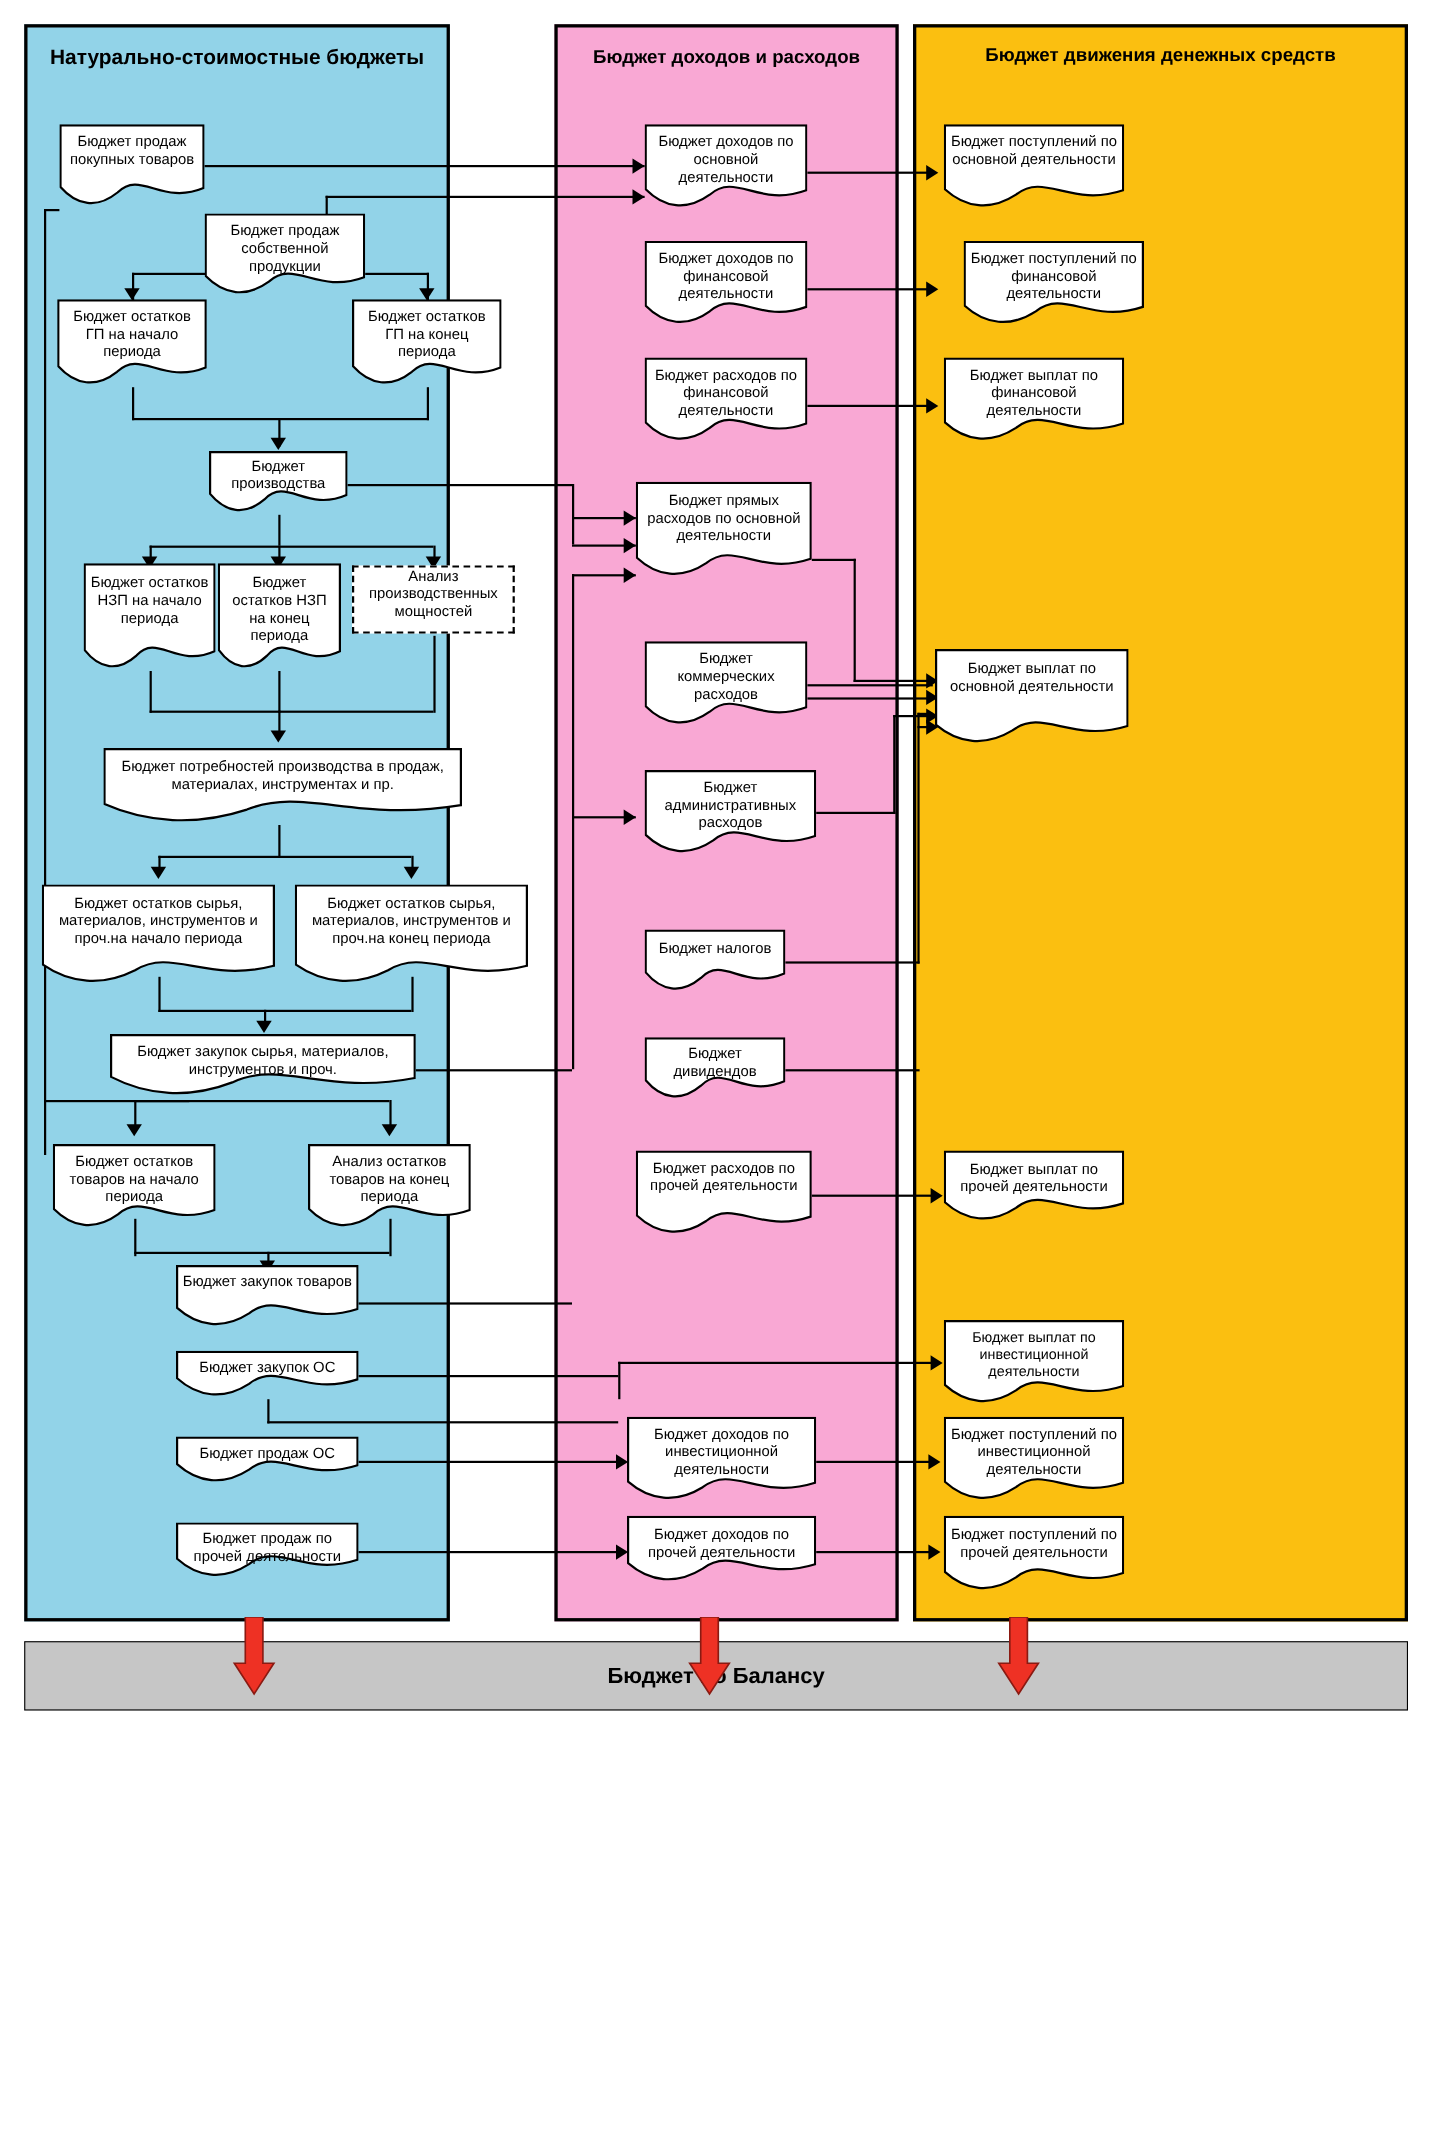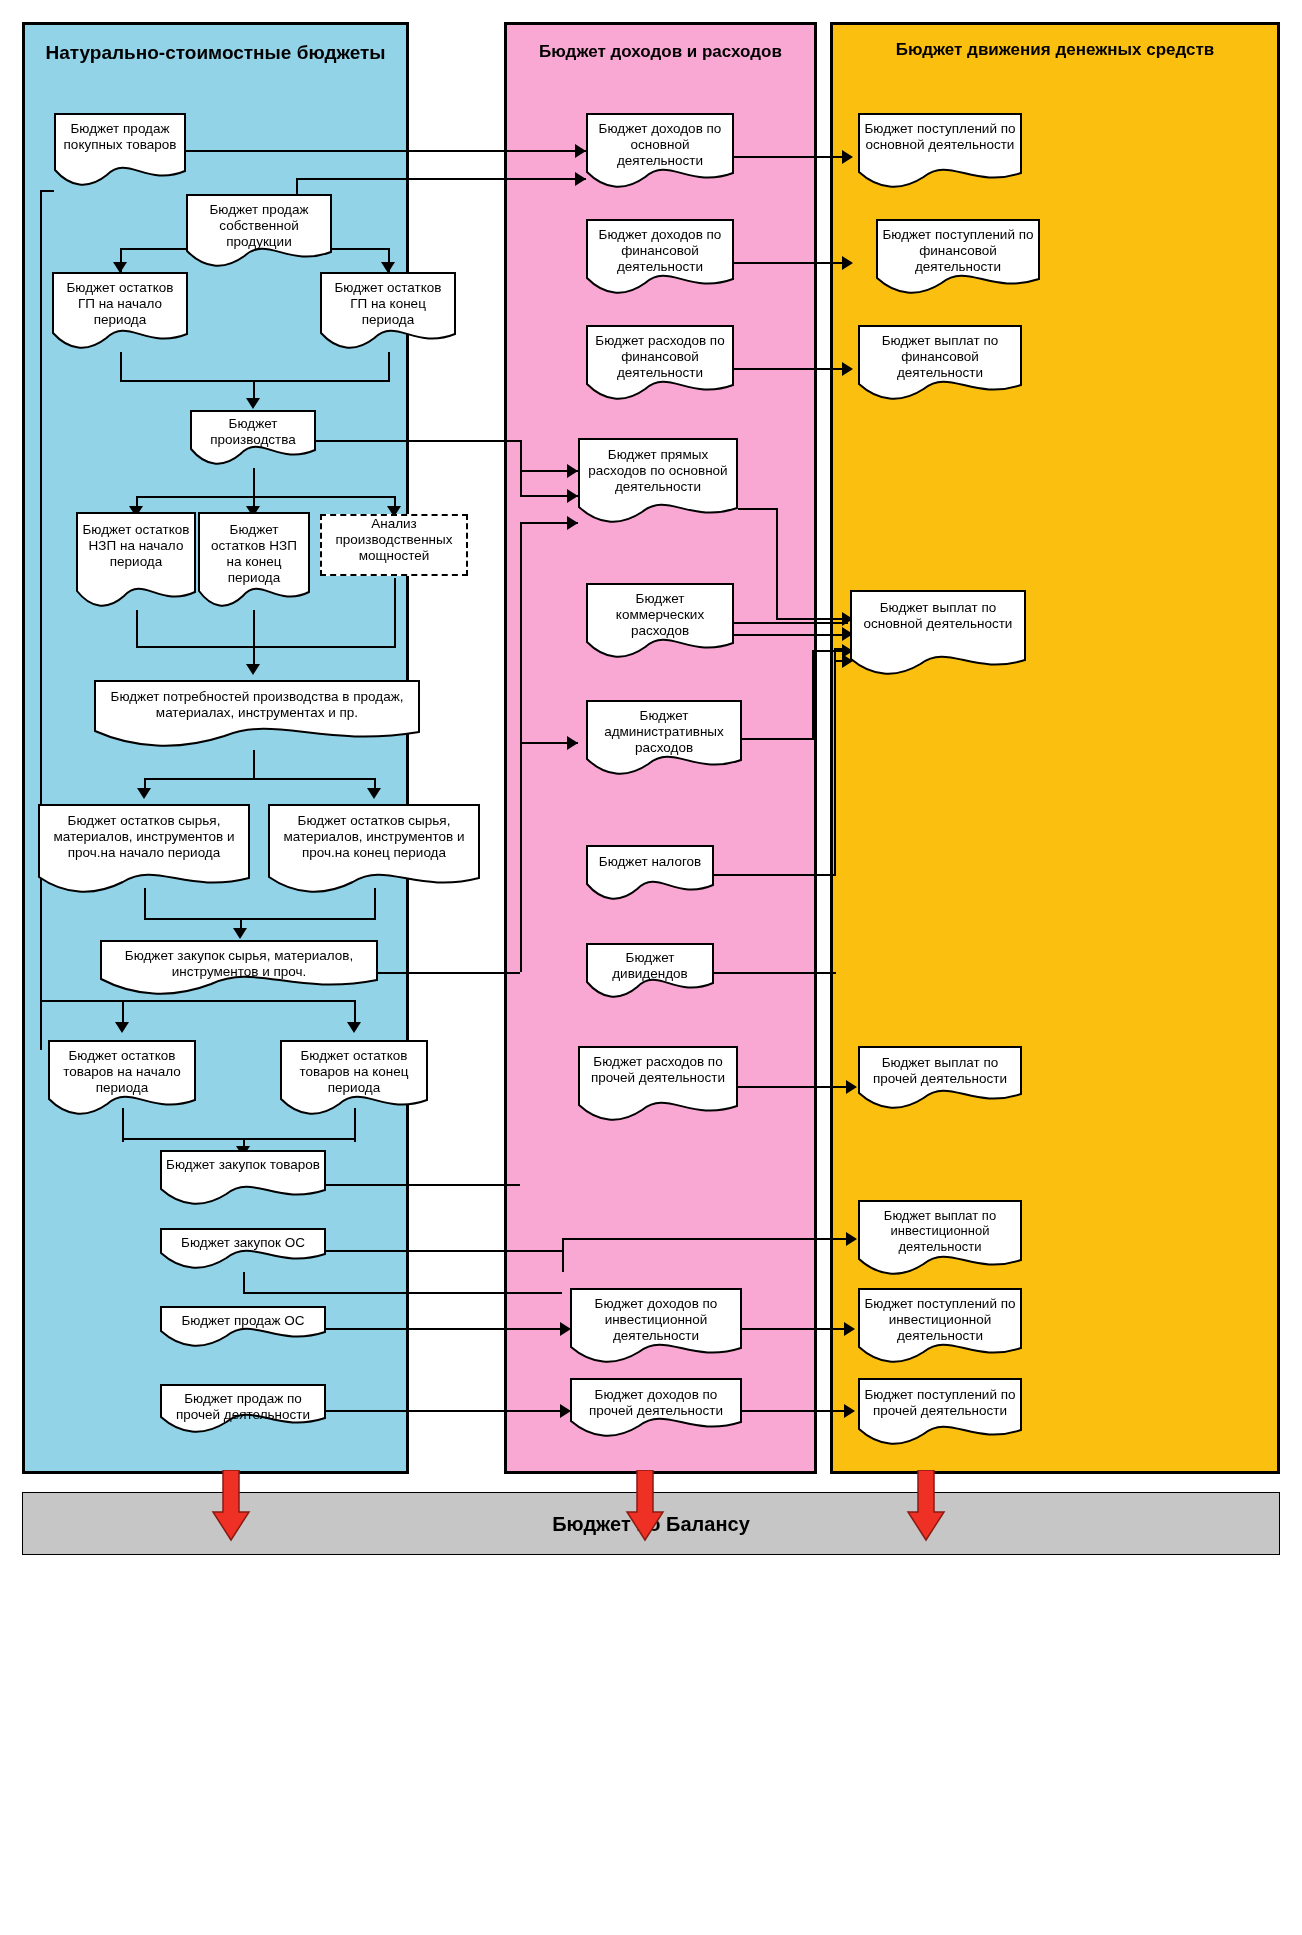--- a/index.html
+++ b/index.html
@@ -306,21 +306,21 @@
         <div class="label" style="font-size: 13.5px; top: 8px; padding: 0px 5px;">Бюджет остатков товаров на начало периода</div>
       </div>
       <div class="node" style="left: 280px; top: 1040px; width: 148px; height: 78px;">
         <div class="doc">
           <svg viewBox="0 0 148 78" preserveAspectRatio="none">
             <path d="M1,1 L147,1 L147,60
              C103.6,76 82.88000000000001,43 59.2,64
              C38.480000000000004,79 17.759999999999998,76 1,59 Z" fill="#ffffff" stroke="#000000" stroke-width="2" vector-effect="non-scaling-stroke"></path>
           </svg>
         </div>
-        <div class="label" style="font-size: 13.5px; top: 8px; padding: 0px 5px;">Бюджет остатков товаров на конец периода</div>
+        <div class="label" style="font-size: 13.5px; top: 8px; padding: 0px 5px;">Анализ остатков товаров на конец периода</div>
       </div>
       <div class="node" style="left: 160px; top: 1150px; width: 166px; height: 58px;">
         <div class="doc">
           <svg viewBox="0 0 166 58" preserveAspectRatio="none">
             <path d="M1,1 L165,1 L165,40
              C116.19999999999999,56 92.96000000000001,23 66.4,44
              C43.160000000000004,59 19.919999999999998,56 1,39 Z" fill="#ffffff" stroke="#000000" stroke-width="2" vector-effect="non-scaling-stroke"></path>
           </svg>
         </div>
         <div class="label" style="font-size: 13.5px; top: 7px; padding: 0px 5px;">Бюджет закупок товаров</div>

